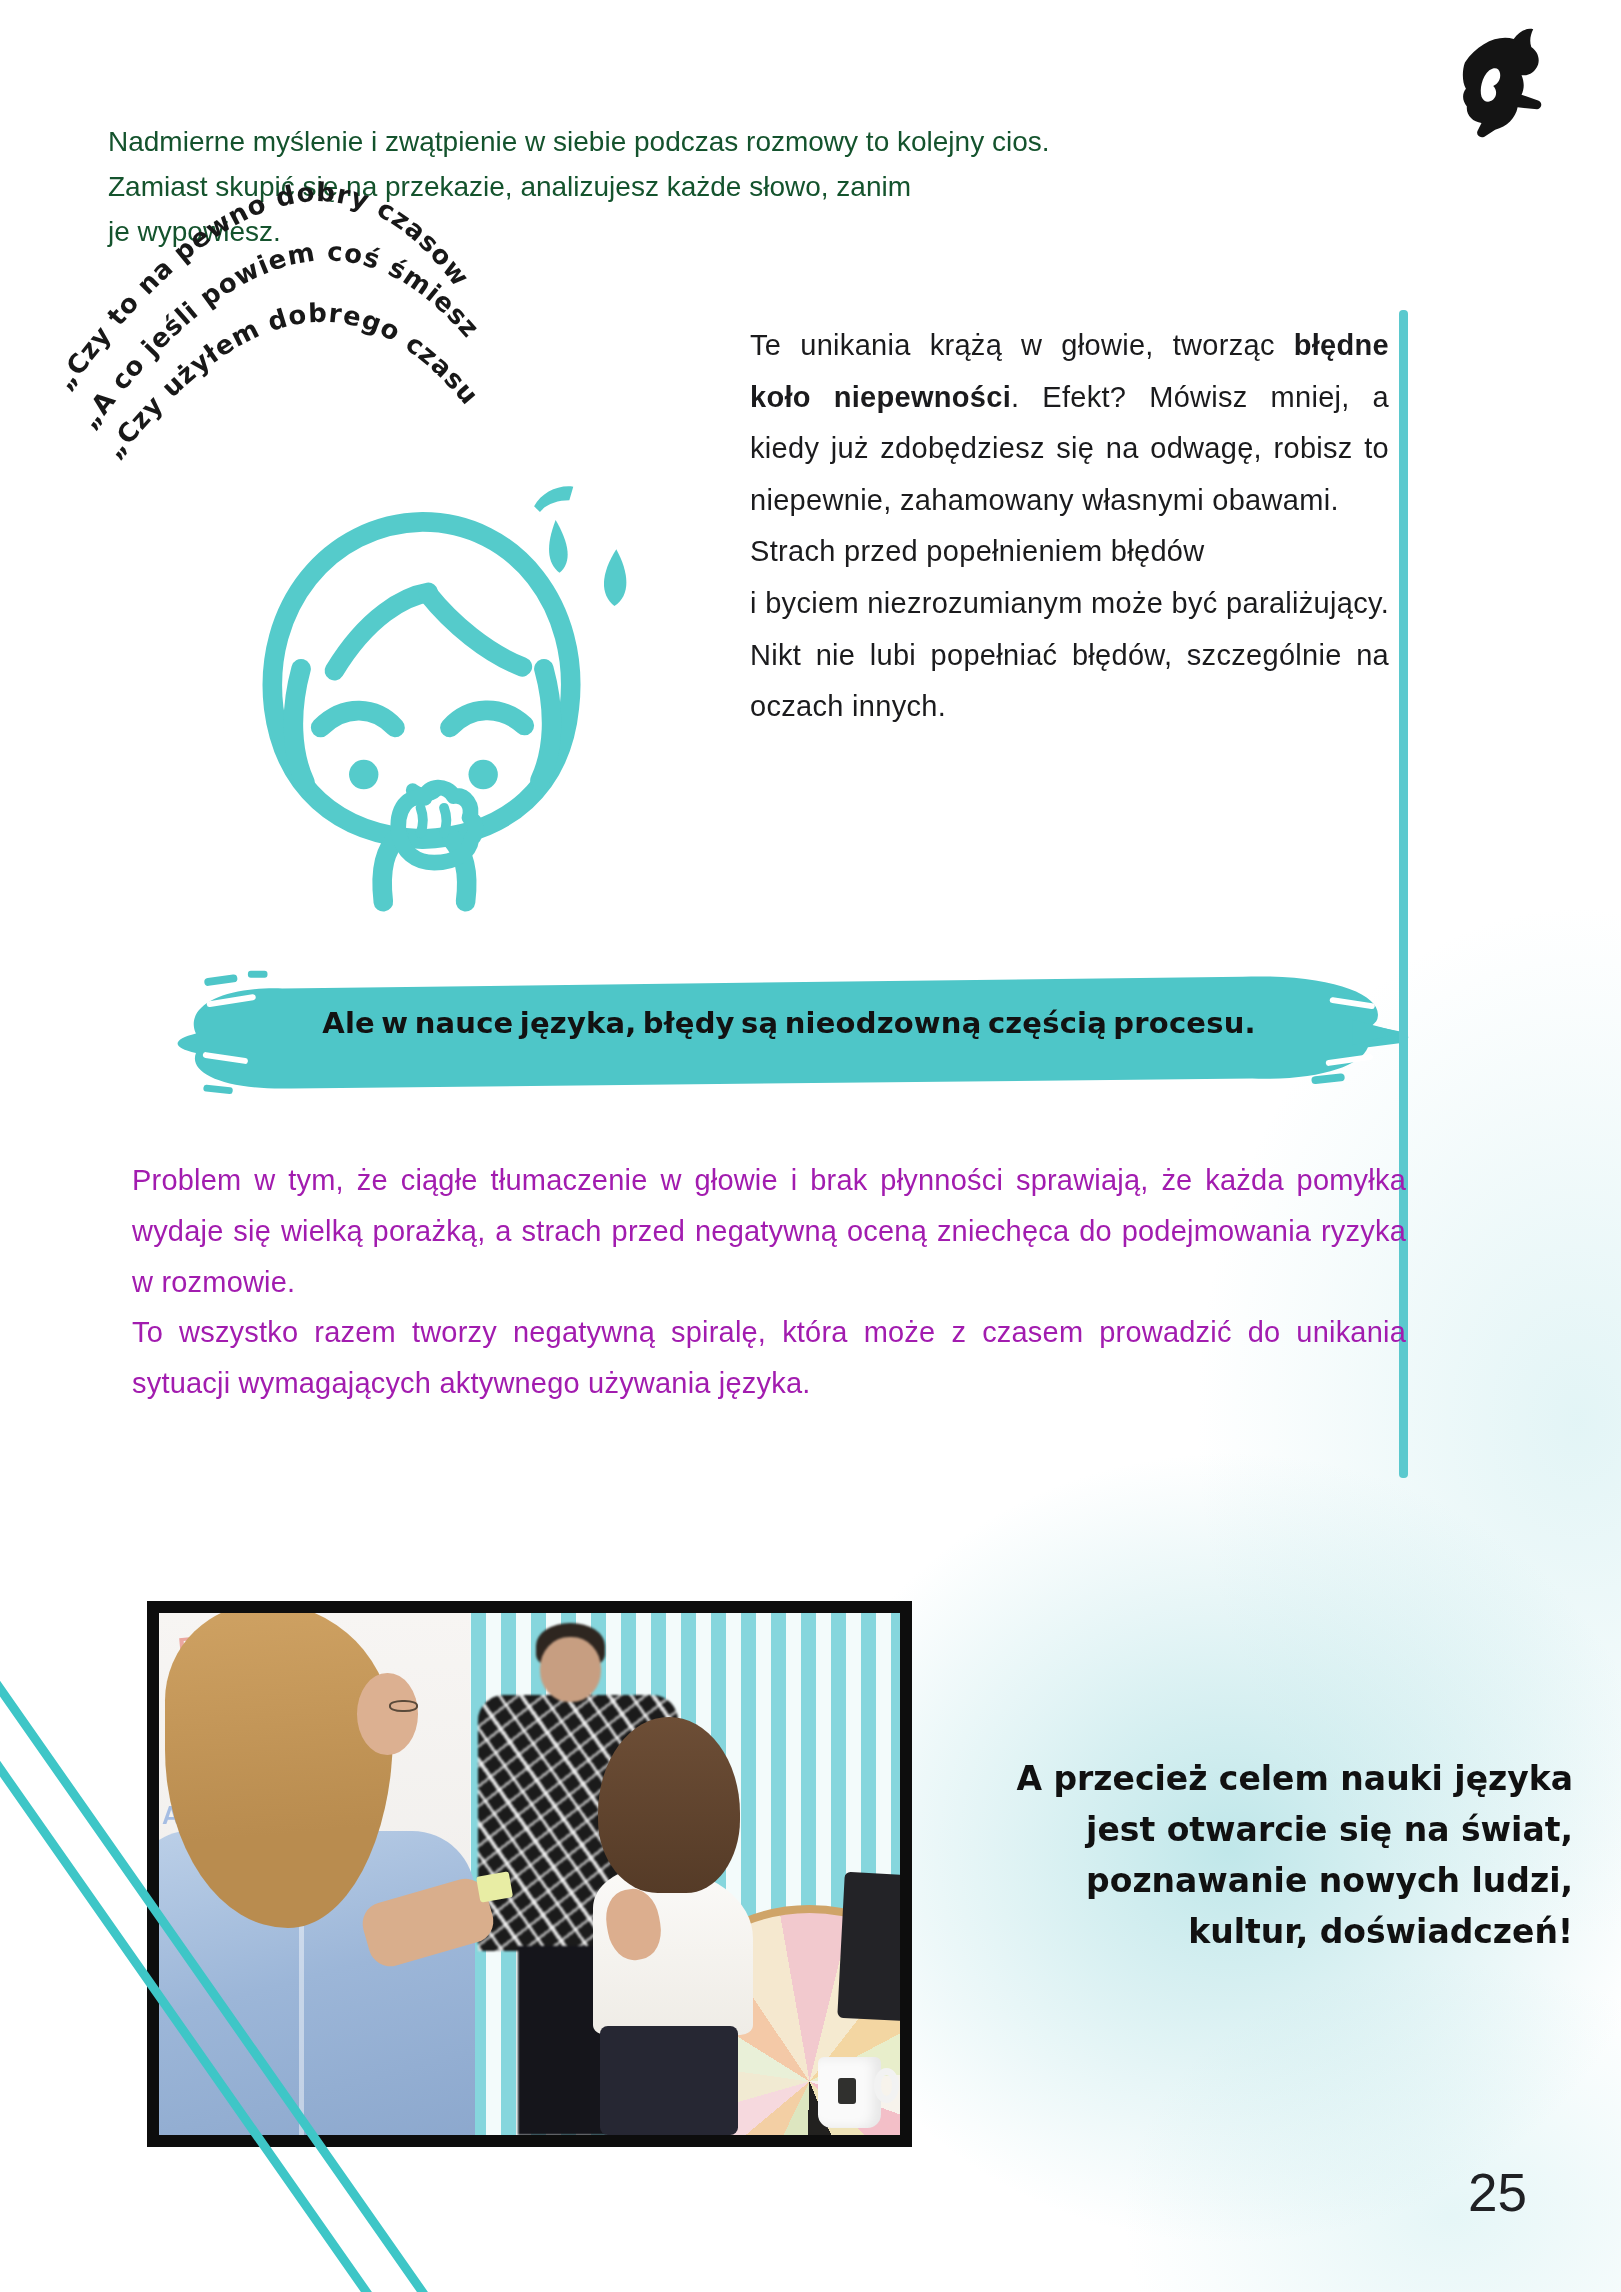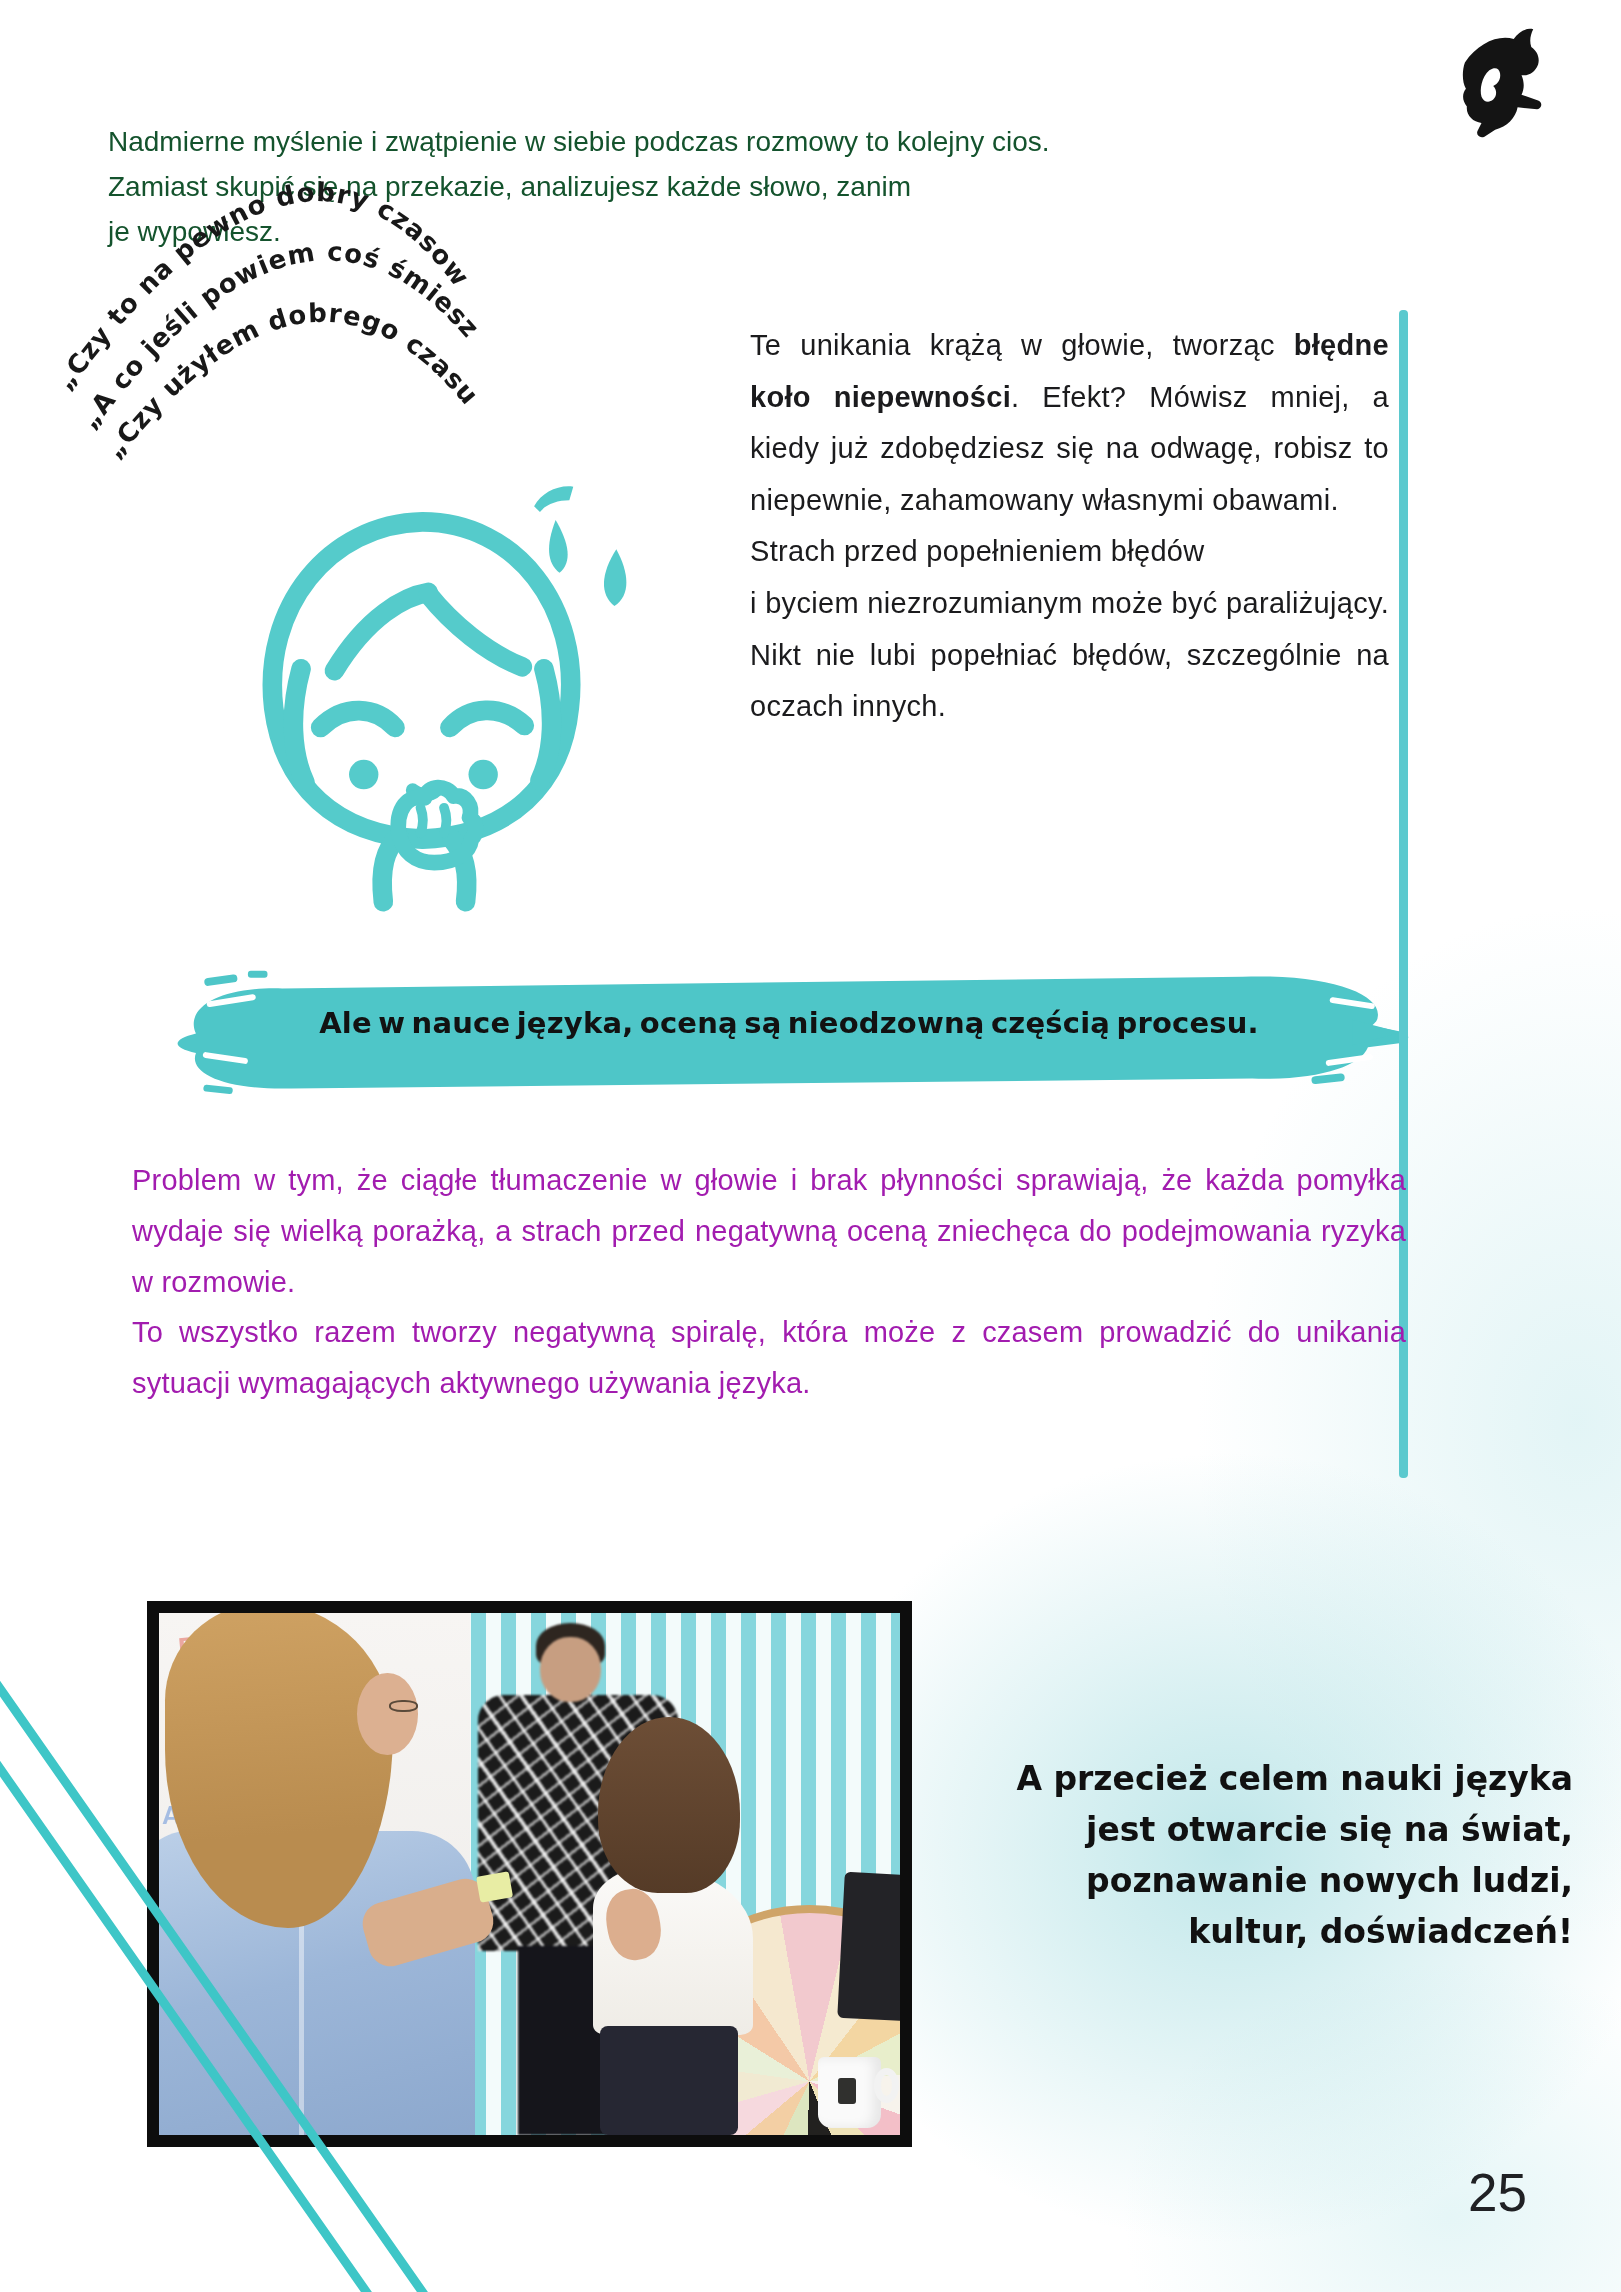--- a/index.html
+++ b/index.html
@@ -214,21 +214,21 @@
 
 <svg class="abs brush-svg" viewBox="0 0 1295 150" aria-hidden="true">
   <path fill="#4ec6c8" d="M52 74 C 40 48 76 26 140 28 L 1120 16 C 1210 13 1262 34 1258 57 C 1258 60 1256 63 1252 66 L 1281 72 C 1292 75 1292 81 1280 84 L 1248 88 C 1240 108 1196 122 1130 120 L 150 130 C 80 132 44 114 52 94 C 26 88 28 80 52 74 Z"></path>
   <path fill="#4ec6c8" d="M1232 60 L 1282 73 L 1232 86 Z"></path>
   <rect x="60" y="18" width="34" height="8" rx="4" fill="#4ec6c8" transform="rotate(-8 60 18)"></rect>
   <rect x="105" y="10" width="20" height="7" rx="3" fill="#4ec6c8"></rect>
   <rect x="60" y="126" width="30" height="7" rx="3" fill="#4ec6c8" transform="rotate(6 60 126)"></rect>
   <rect x="1190" y="118" width="34" height="8" rx="4" fill="#4ec6c8" transform="rotate(-6 1190 118)"></rect>
   <path stroke="#ffffff" stroke-width="6" stroke-linecap="round" fill="none" d="M66 44 l 44 -7 M62 96 l 40 6 M1212 40 l 40 6 M1208 104 l 42 -6"></path>
 </svg>
-<div class="abs brush-text">Ale w nauce języka, oceną są nieodzowną częścią procesu.</div>
+<div class="abs brush-text">Ale w nauce języka, błędy są nieodzowną częścią procesu.</div>
 
 <p class="abs bodytext">Problem w tym, że ciągłe tłumaczenie w głowie i brak płynności sprawiają, że każda pomyłka wydaje się wielką porażką, a strach przed negatywną oceną zniechęca do podejmowania ryzyka w rozmowie.
 To wszystko razem tworzy negatywną spiralę, która może z czasem prowadzić do unikania sytuacji wymagających aktywnego używania języka.</p>
 
 <div class="abs photo-frame">
   <div class="photo-inner">
     <div class="wall-stripes"></div>
     <div class="whiteboard">
       <div class="wb-red">EEN</div>
       <div class="wb-blue">AN</div>

